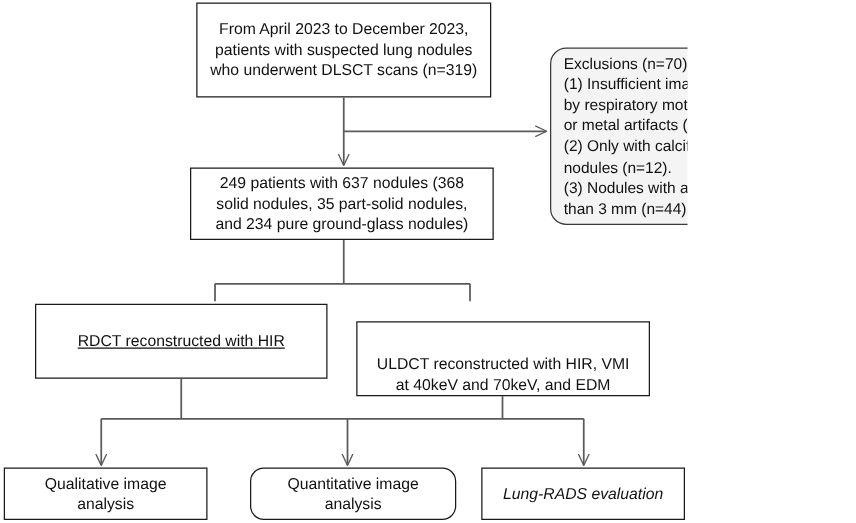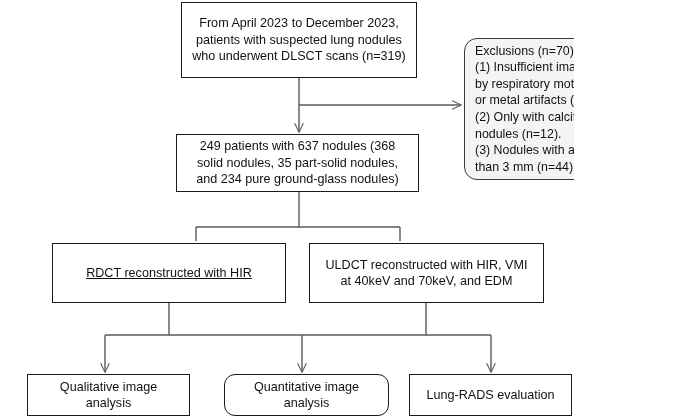--- a/index.html
+++ b/index.html
@@ -7,21 +7,20 @@
     padding: 0;
     background: #ffffff;
   }
   #flowchart-root {
     position: relative;
     width: 550px;
     height: 418px;
     background: #ffffff;
     font-family: "Liberation Sans", sans-serif;
     overflow: hidden;
-    margin-left: 24px;
   }
   #connector-layer {
     position: absolute;
     left: 0;
     top: 0;
     width: 685px;
     height: 418px;
   }
   .node {
     position: absolute;
@@ -79,43 +78,45 @@
   
   #node-rdct {
     left: 28px;
     top: 243px;
     width: 234px;
     height: 60px;
     text-decoration: underline;
   }
   #node-uldct {
     left: 285px;
-    top: 243px;
+    top: 257px;
     width: 235px;
     height: 60px;
+    align-items: flex-end;
   }
   
   #node-qualitative {
     left: 3px;
     top: 374px;
     width: 163px;
     height: 42px;
   }
   #node-quantitative {
     left: 200px;
     top: 374px;
     width: 165px;
     height: 42px;
     border-radius: 11px;
   }
   #node-lungrads {
     left: 385px;
     top: 374px;
     width: 163px;
     height: 42px;
+    font-style: italic;
   }
 </style>
 </head>
 <body>
 
 <div id="flowchart-root">
 
   <svg id="connector-layer" viewBox="0 0 685 418" width="685" height="418" xmlns="http://www.w3.org/2000/svg">
     <defs>
       <marker id="arrowhead" viewBox="0 0 10 10" refX="9" refY="5" markerWidth="7" markerHeight="7" orient="auto-start-reverse">

